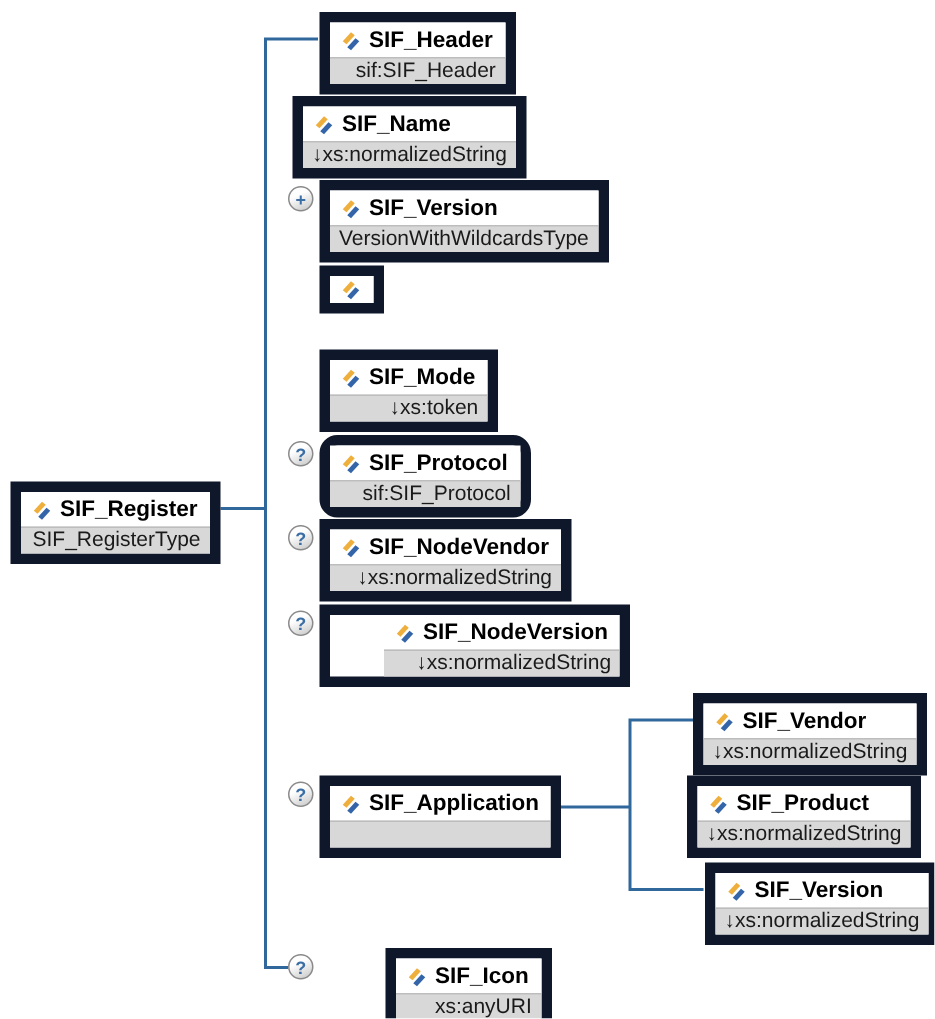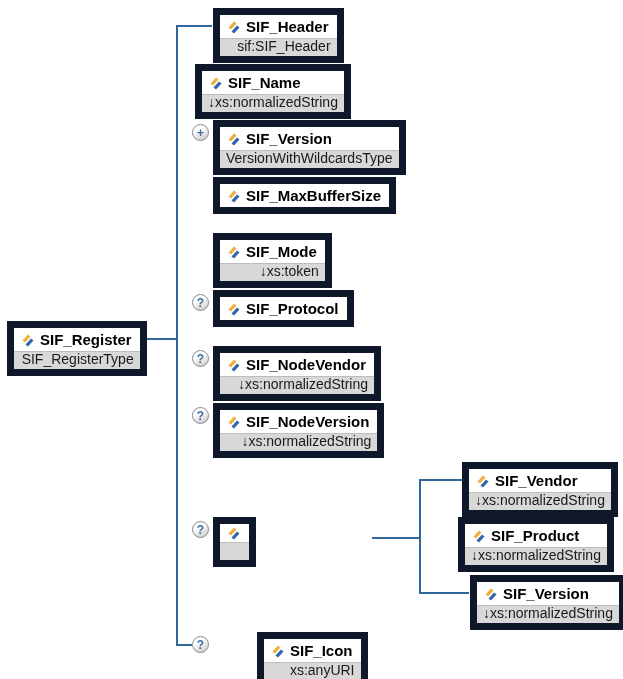--- a/index.html
+++ b/index.html
@@ -121,81 +121,82 @@
       </div>
       <div class="occ" style="left: 192px; top: 124px;">+</div>
       <div class="node" style="left: 213px; top: 177px;">
         <div class="node-title">
           <span class="el-icon">
             <svg width="14" height="13" viewBox="0 0 14 13">
               <polygon points="1.5,6.5 7,0.5 9.5,2.5 4,8.5" fill="#EFAF3C"></polygon>
               <polygon points="4.5,10.5 10,4.5 12.5,6.5 7,12.5" fill="#3465A8"></polygon>
             </svg>
           </span>
-          <span>SIF_MaxBufferSize</span>
         </div>
       </div>
       <div class="node" style="left: 213px; top: 233px;">
         <div class="node-title">
           <span class="el-icon">
             <svg width="14" height="13" viewBox="0 0 14 13">
               <polygon points="1.5,6.5 7,0.5 9.5,2.5 4,8.5" fill="#EFAF3C"></polygon>
               <polygon points="4.5,10.5 10,4.5 12.5,6.5 7,12.5" fill="#3465A8"></polygon>
             </svg>
           </span>
           <span>SIF_Mode</span>
         </div>
         <div class="node-type">↓xs:token</div>
       </div>
-      <div class="node" style="left: 213px; top: 290px;">
+      <div class="node" style="left: 213px; top: 290px; border-radius: 12px;">
         <div class="node-title">
           <span class="el-icon">
             <svg width="14" height="13" viewBox="0 0 14 13">
               <polygon points="1.5,6.5 7,0.5 9.5,2.5 4,8.5" fill="#EFAF3C"></polygon>
               <polygon points="4.5,10.5 10,4.5 12.5,6.5 7,12.5" fill="#3465A8"></polygon>
             </svg>
           </span>
           <span>SIF_Protocol</span>
         </div>
+        <div class="node-type">sif:SIF_Protocol</div>
       </div>
       <div class="occ" style="left: 192px; top: 294px;">?</div>
       <div class="node" style="left: 213px; top: 346px;">
         <div class="node-title">
           <span class="el-icon">
             <svg width="14" height="13" viewBox="0 0 14 13">
               <polygon points="1.5,6.5 7,0.5 9.5,2.5 4,8.5" fill="#EFAF3C"></polygon>
               <polygon points="4.5,10.5 10,4.5 12.5,6.5 7,12.5" fill="#3465A8"></polygon>
             </svg>
           </span>
           <span>SIF_NodeVendor</span>
         </div>
         <div class="node-type">↓xs:normalizedString</div>
       </div>
       <div class="occ" style="left: 192px; top: 350px;">?</div>
-      <div class="node" style="left: 213px; top: 403px;">
+      <div class="node" style="left: 213px; top: 403px; padding-left: 36px;">
         <div class="node-title">
           <span class="el-icon">
             <svg width="14" height="13" viewBox="0 0 14 13">
               <polygon points="1.5,6.5 7,0.5 9.5,2.5 4,8.5" fill="#EFAF3C"></polygon>
               <polygon points="4.5,10.5 10,4.5 12.5,6.5 7,12.5" fill="#3465A8"></polygon>
             </svg>
           </span>
           <span>SIF_NodeVersion</span>
         </div>
         <div class="node-type">↓xs:normalizedString</div>
       </div>
       <div class="occ" style="left: 192px; top: 407px;">?</div>
       <div class="node" style="left: 213px; top: 517px;">
         <div class="node-title">
           <span class="el-icon">
             <svg width="14" height="13" viewBox="0 0 14 13">
               <polygon points="1.5,6.5 7,0.5 9.5,2.5 4,8.5" fill="#EFAF3C"></polygon>
               <polygon points="4.5,10.5 10,4.5 12.5,6.5 7,12.5" fill="#3465A8"></polygon>
             </svg>
           </span>
+          <span>SIF_Application</span>
         </div>
         <div class="node-type"></div>
       </div>
       <div class="occ" style="left: 192px; top: 521px;">?</div>
       <div class="node" style="left: 213px; top: 632px; margin-left: 44px;">
         <div class="node-title">
           <span class="el-icon">
             <svg width="14" height="13" viewBox="0 0 14 13">
               <polygon points="1.5,6.5 7,0.5 9.5,2.5 4,8.5" fill="#EFAF3C"></polygon>
               <polygon points="4.5,10.5 10,4.5 12.5,6.5 7,12.5" fill="#3465A8"></polygon>

